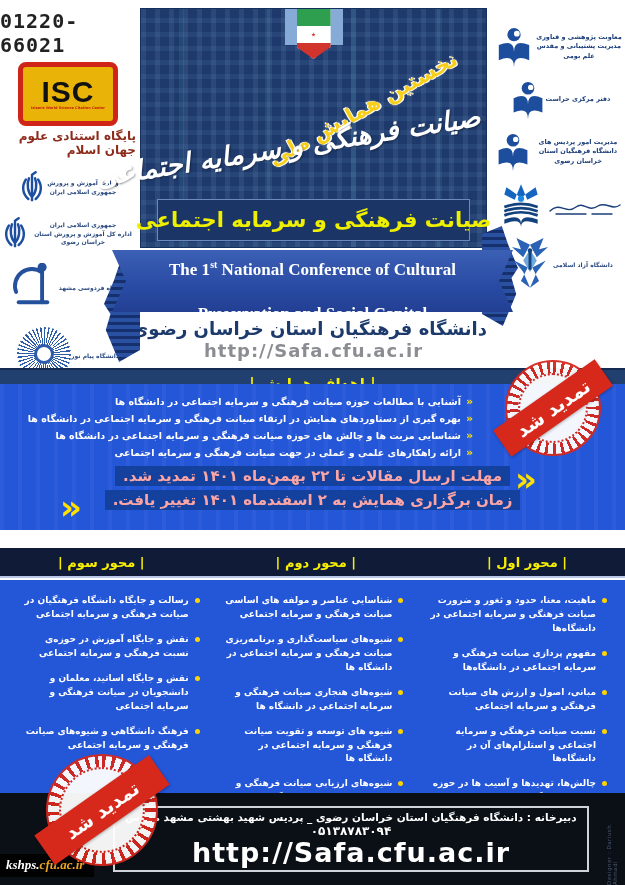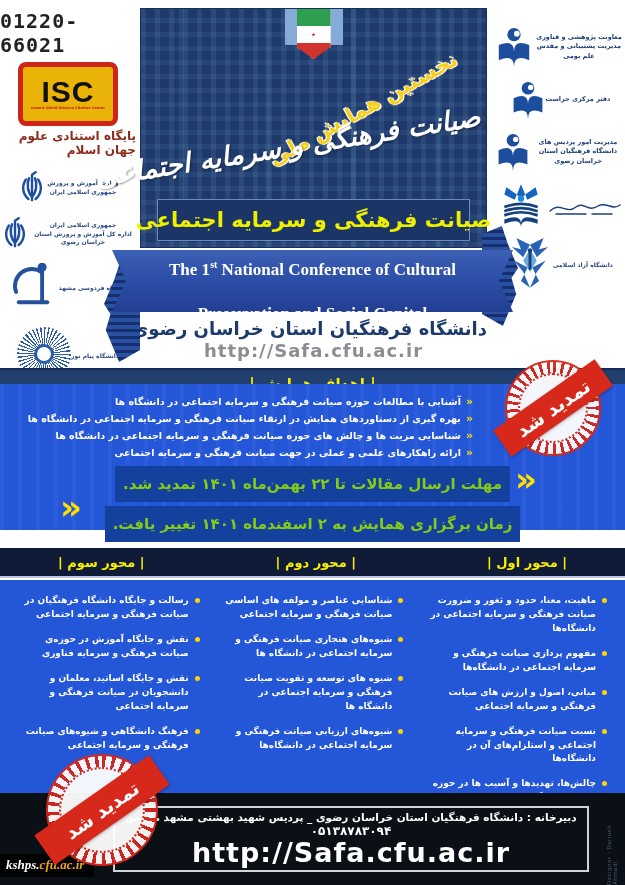--- a/index.html
+++ b/index.html
@@ -76,22 +76,22 @@
                display:flex; align-items:center; justify-content:center; }
   #goals-bar span { color:#f8ef00; font-weight:bold; font-size:15px; direction:rtl; }
 
   #goals-section { position:absolute; left:0; top:384px; width:625px; height:146px; background:#2456d8;
                    background-image:repeating-linear-gradient(90deg, rgba(255,255,255,0.04) 0 4px, transparent 4px 18px); }
   #goals-list { position:absolute; top:9px; right:152px; left:60px; direction:rtl; }
   .goal-item { color:#ffffff; font-size:9.5px; font-weight:bold; line-height:17px; white-space:nowrap; }
   .goal-item .marker { color:#ffe000; font-weight:bold; font-size:11px; margin-left:5px; }
 
   #announcement { position:absolute; top:80px; left:0; right:0; text-align:center; direction:rtl; }
-  #announcement .ann-line { display:inline-block; background:#15419e; color:#84cc16; font-weight:bold; font-size:15px;
-                            padding:9px 8px; margin:2px 0; }
+  #announcement .ann-line { display:inline-block; background:#15419e; color:#fca5a5; font-weight:bold; font-size:15px;
+                            padding:1px 8px; margin:2px 0; }
   .ann-chevron { position:absolute; color:#ffe000; font-weight:bold; font-size:34px; line-height:1; z-index:6; }
   #ann-chevron-right { right:88px; top:-2px; }
   #ann-chevron-left  { left:60px;  top:26px; }
 
   
   #axes-bar { position:absolute; left:0; top:548px; width:625px; height:30px; background:#101b38;
               display:flex; align-items:center; justify-content:space-between; padding:0 58px;
               border-bottom:2px solid #b9c6e8; }
   #axes-bar span { color:#f8ef00; font-weight:bold; font-size:13px; direction:rtl; }
 
@@ -349,27 +349,28 @@
   <div id="axes-section">
     <div class="axis-col">
       <div class="axis-item">ماهیت، معنا، حدود و ثغور و ضرورت صیانت فرهنگی و سرمایه اجتماعی در دانشگاه‌ها</div>
       <div class="axis-item">مفهوم پردازی صیانت فرهنگی و سرمایه اجتماعی در دانشگاه‌ها</div>
       <div class="axis-item">مبانی، اصول و ارزش های صیانت فرهنگی و سرمایه اجتماعی</div>
       <div class="axis-item">نسبت صیانت فرهنگی و سرمایه اجتماعی و استلزام‌های آن در دانشگاه‌ها</div>
       <div class="axis-item">چالش‌ها، تهدیدها و آسیب ها در حوزه صیانت فرهنگی و سرمایه اجتماعی</div>
     </div>
     <div class="axis-col">
       <div class="axis-item">شناسایی عناصر و مولفه های اساسی صیانت فرهنگی و سرمایه اجتماعی</div>
+      <div class="axis-item">شیوه‌های سیاست‌گذاری و برنامه‌ریزی صیانت فرهنگی و سرمایه اجتماعی در دانشگاه ها</div>
       <div class="axis-item">شیوه‌های هنجاری صیانت فرهنگی و سرمایه اجتماعی در دانشگاه ها</div>
       <div class="axis-item">شیوه های توسعه و تقویت صیانت فرهنگی و سرمایه اجتماعی در دانشگاه ها</div>
       <div class="axis-item">شیوه‌های ارزیابی صیانت فرهنگی و سرمایه اجتماعی در دانشگاه‌ها</div>
     </div>
     <div class="axis-col">
       <div class="axis-item">رسالت و جایگاه دانشگاه فرهنگیان در صیانت فرهنگی و سرمایه اجتماعی</div>
-      <div class="axis-item">نقش و جایگاه آموزش در حوزه‌ی صیانت فرهنگی و سرمایه فناوری</div>
+      <div class="axis-item">نقش و جایگاه آموزش در حوزه‌ی نسبت فرهنگی و سرمایه اجتماعی</div>
       <div class="axis-item">نقش و جایگاه اساتید، معلمان و دانشجویان در صیانت فرهنگی و سرمایه اجتماعی</div>
       <div class="axis-item">فرهنگ دانشگاهی و شیوه‌های صیانت فرهنگی و سرمایه اجتماعی</div>
     </div>
   </div>
 
   <div id="footer">
     <div id="footer-box">
       <div class="secretariat">دبیرخانه : دانشگاه فرهنگیان استان خراسان رضوی _ پردیس شهید بهشتی مشهد مقدس</div>
       <div class="phone">۰۵۱۳۸۷۸۳۰۹۴</div>
       <div class="big-url">http://Safa.cfu.ac.ir</div>

